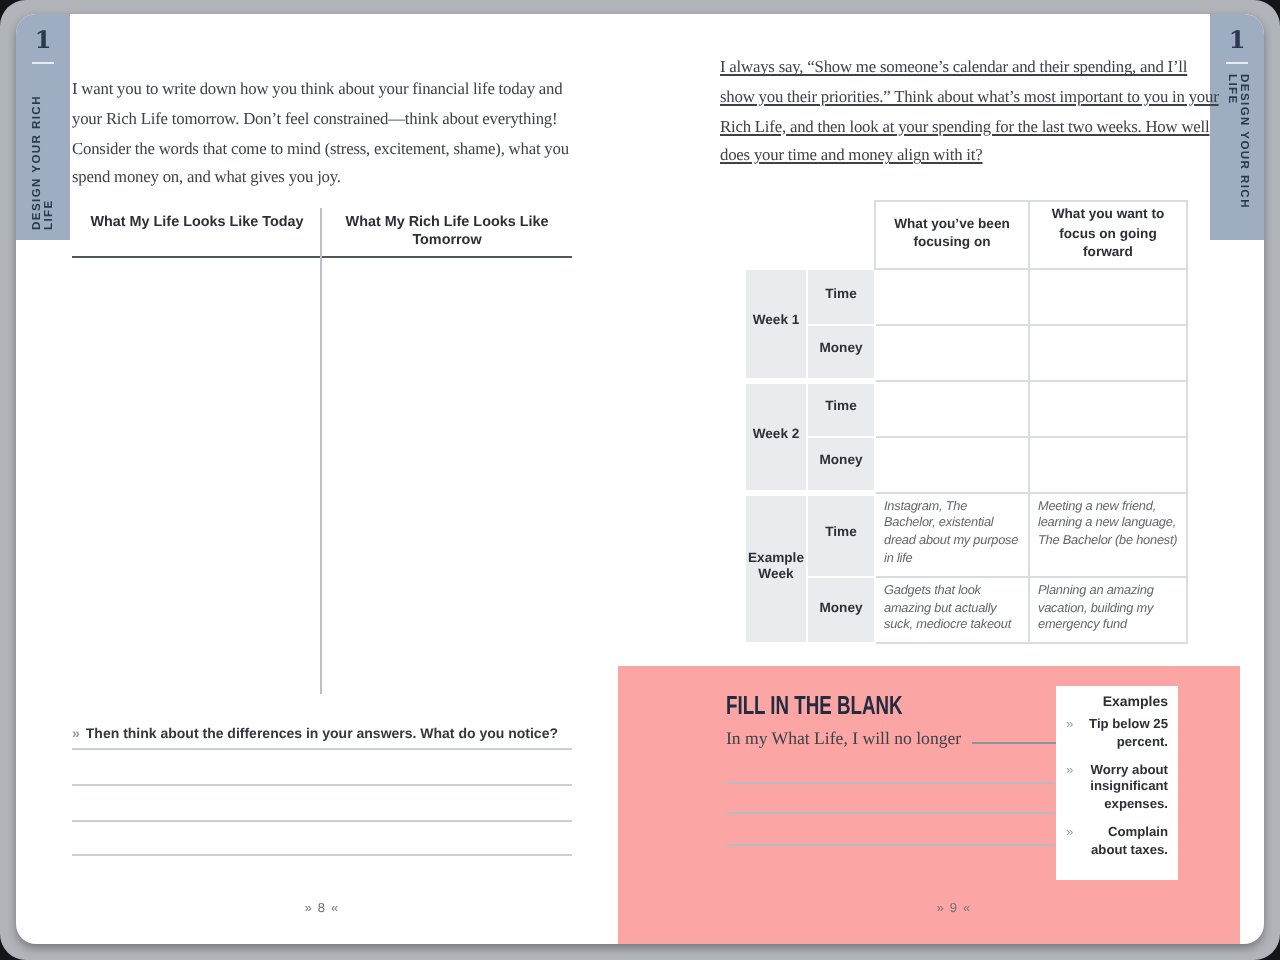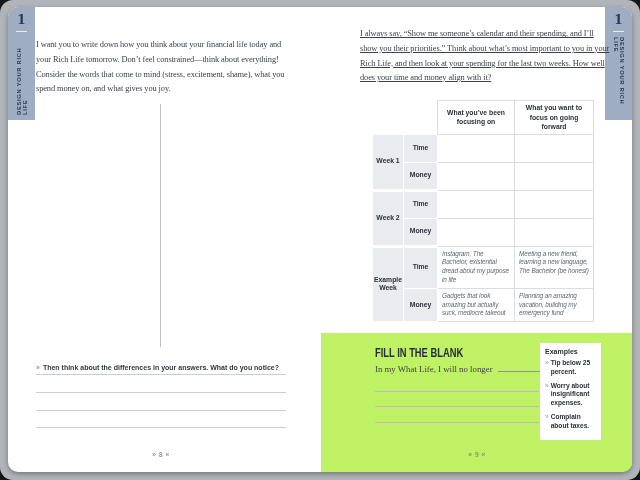--- a/index.html
+++ b/index.html
@@ -52,21 +52,21 @@
         font:bold 6.8px/1.4 "Liberation Sans",sans-serif;color:#2b3036;padding:2px 3px;}
   table.tm td{border:1px solid #d9dce0;background:#fff;}
   table.tm th.wk,table.tm th.lbl{background:#e9ebee;border:1px solid #fff;
         font:bold 6.8px/1.3 "Liberation Sans",sans-serif;color:#2b3036;padding:1px;}
   table.tm tr.gs th{border-top:3px solid #fff;}
   table.tm td.ex{font:italic 6.4px/8.8px "Liberation Sans",sans-serif;color:#60666d;
         padding:3px 4px;vertical-align:top;letter-spacing:-.1px;}
   tr.hh{height:19px;} tr.h28{height:28px;} tr.h30{height:30px;}
 
   
-  .panel{position:absolute;left:313px;top:326px;width:311px;height:139px;background:#bef264;}
+  .panel{position:absolute;left:301px;top:326px;width:311px;height:139px;background:#fca5a5;text-align:right;}
   .fib-head{position:absolute;left:54px;top:13px;font:bold 13px/1 "Liberation Sans",sans-serif;
             color:#222c3e;transform:scaleX(.72);transform-origin:0 50%;white-space:nowrap;}
   .fib-line{position:absolute;left:54px;top:29px;width:166px;display:flex;align-items:baseline;
             font:8.8px "Liberation Serif",serif;color:#3c4147;white-space:nowrap;}
   .fib-line .blank{flex:1;min-width:30px;border-bottom:1px solid #8f959c;height:9px;margin-left:5px;}
   .pline{position:absolute;height:1px;background:#b9bdc2;left:54px;width:164px;}
 
   .examples{position:absolute;left:219px;top:10px;width:61px;min-height:94px;background:#fff;
             padding:5px 5px 4px;box-sizing:border-box;}
   .ex-title{font:bold 7px "Liberation Sans",sans-serif;color:#2b3036;margin-bottom:4px;}
@@ -91,20 +91,24 @@
     <div class="tab right">
       <span class="num">1</span>
       <div class="rule"></div>
       <div class="vwrap">
           <span class="vtext">DESIGN YOUR RICH LIFE</span>
         </div>
     </div>
 
     <p class="intro l-intro">I want you to write down how you think about your financial life today and your Rich Life tomorrow. Don’t feel constrained—think about everything! Consider the words that come to mind (stress, excitement, shame), what you spend money on, and what gives you joy.</p>
 
+    <div class="cols">
+      <span class="ch">What My Life Looks Like Today</span>
+      <span class="ch">What My Rich Life Looks Like Tomorrow</span>
+    </div>
     <div class="vdiv"></div>
 
     <p class="prompt"><span class="marker">»</span><span>Then think about the differences in your answers. What do you notice?</span></p>
 
     <div class="wline" style="left:28px;top:367px;width:250px;"></div>
     <div class="wline" style="left:28px;top:385px;width:250px;"></div>
     <div class="wline" style="left:28px;top:403px;width:250px;"></div>
     <div class="wline" style="left:28px;top:420px;width:250px;"></div>
 
     <div class="pagenum pn-left">» 8 «</div>

